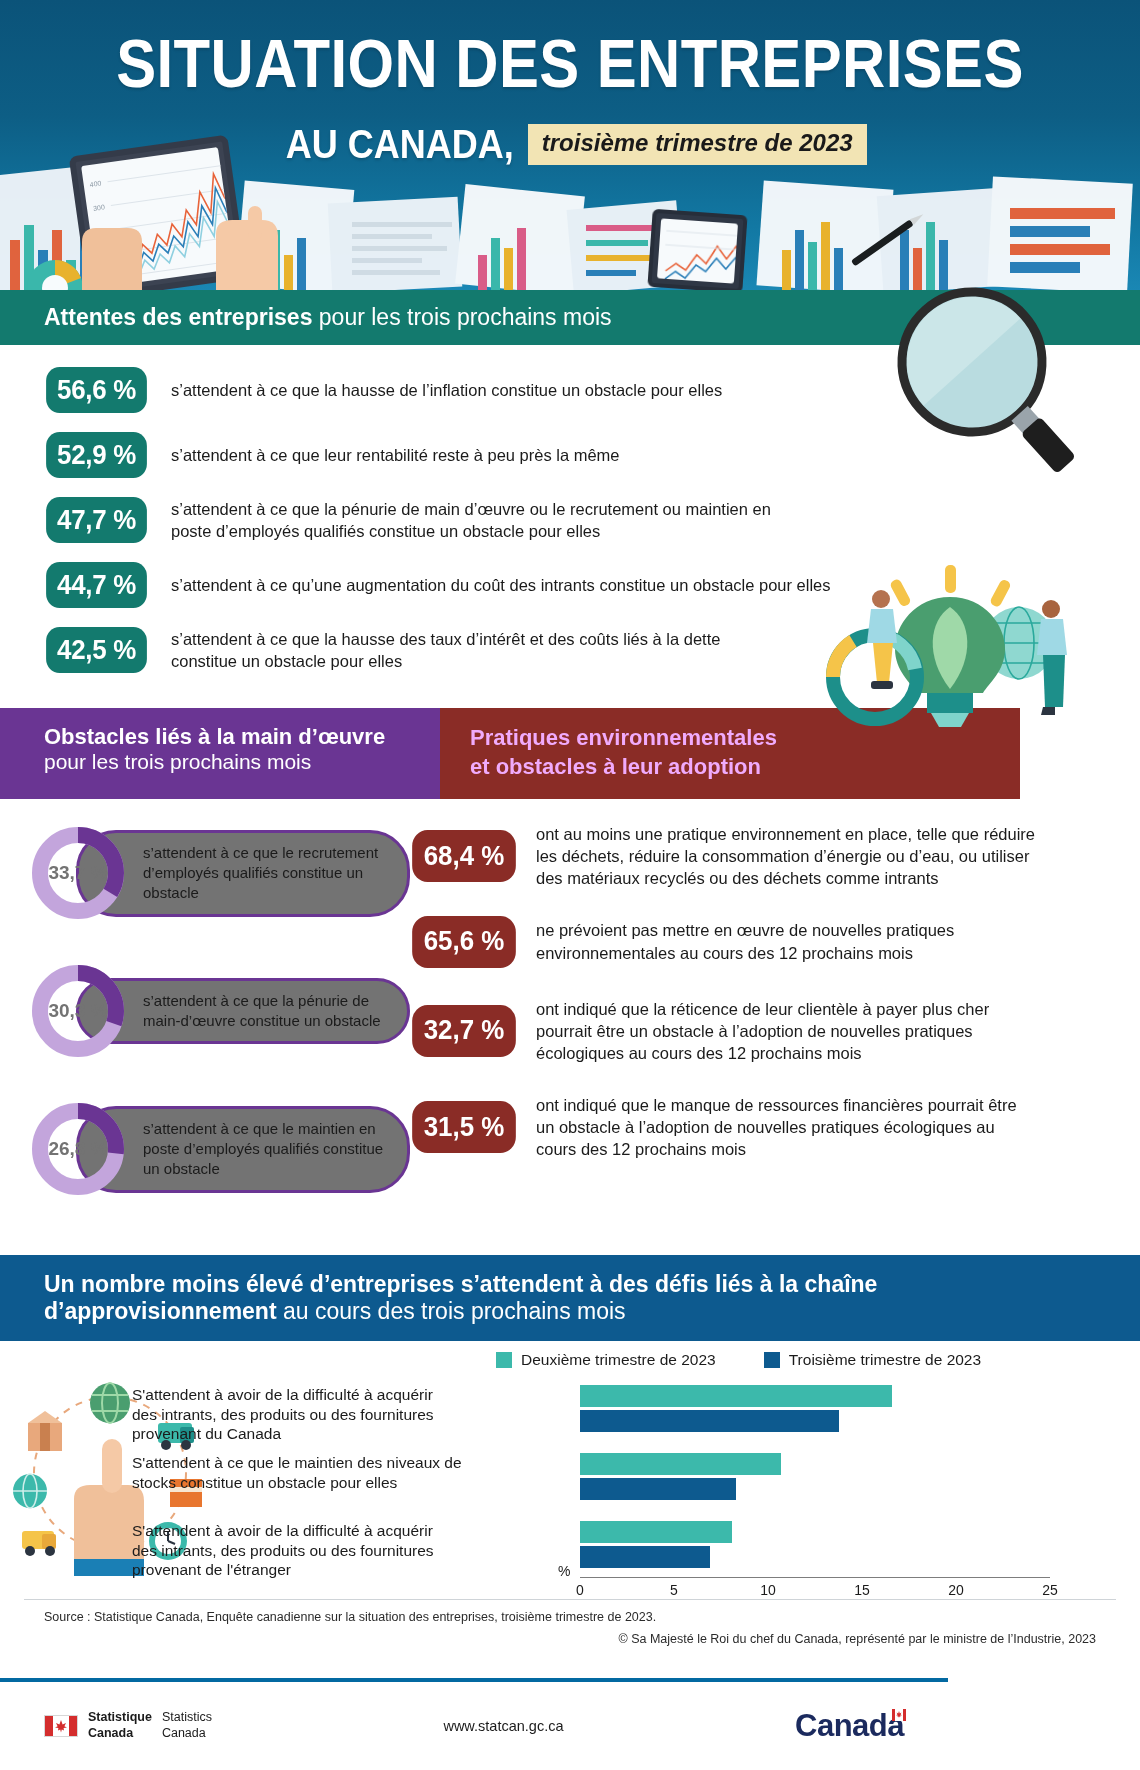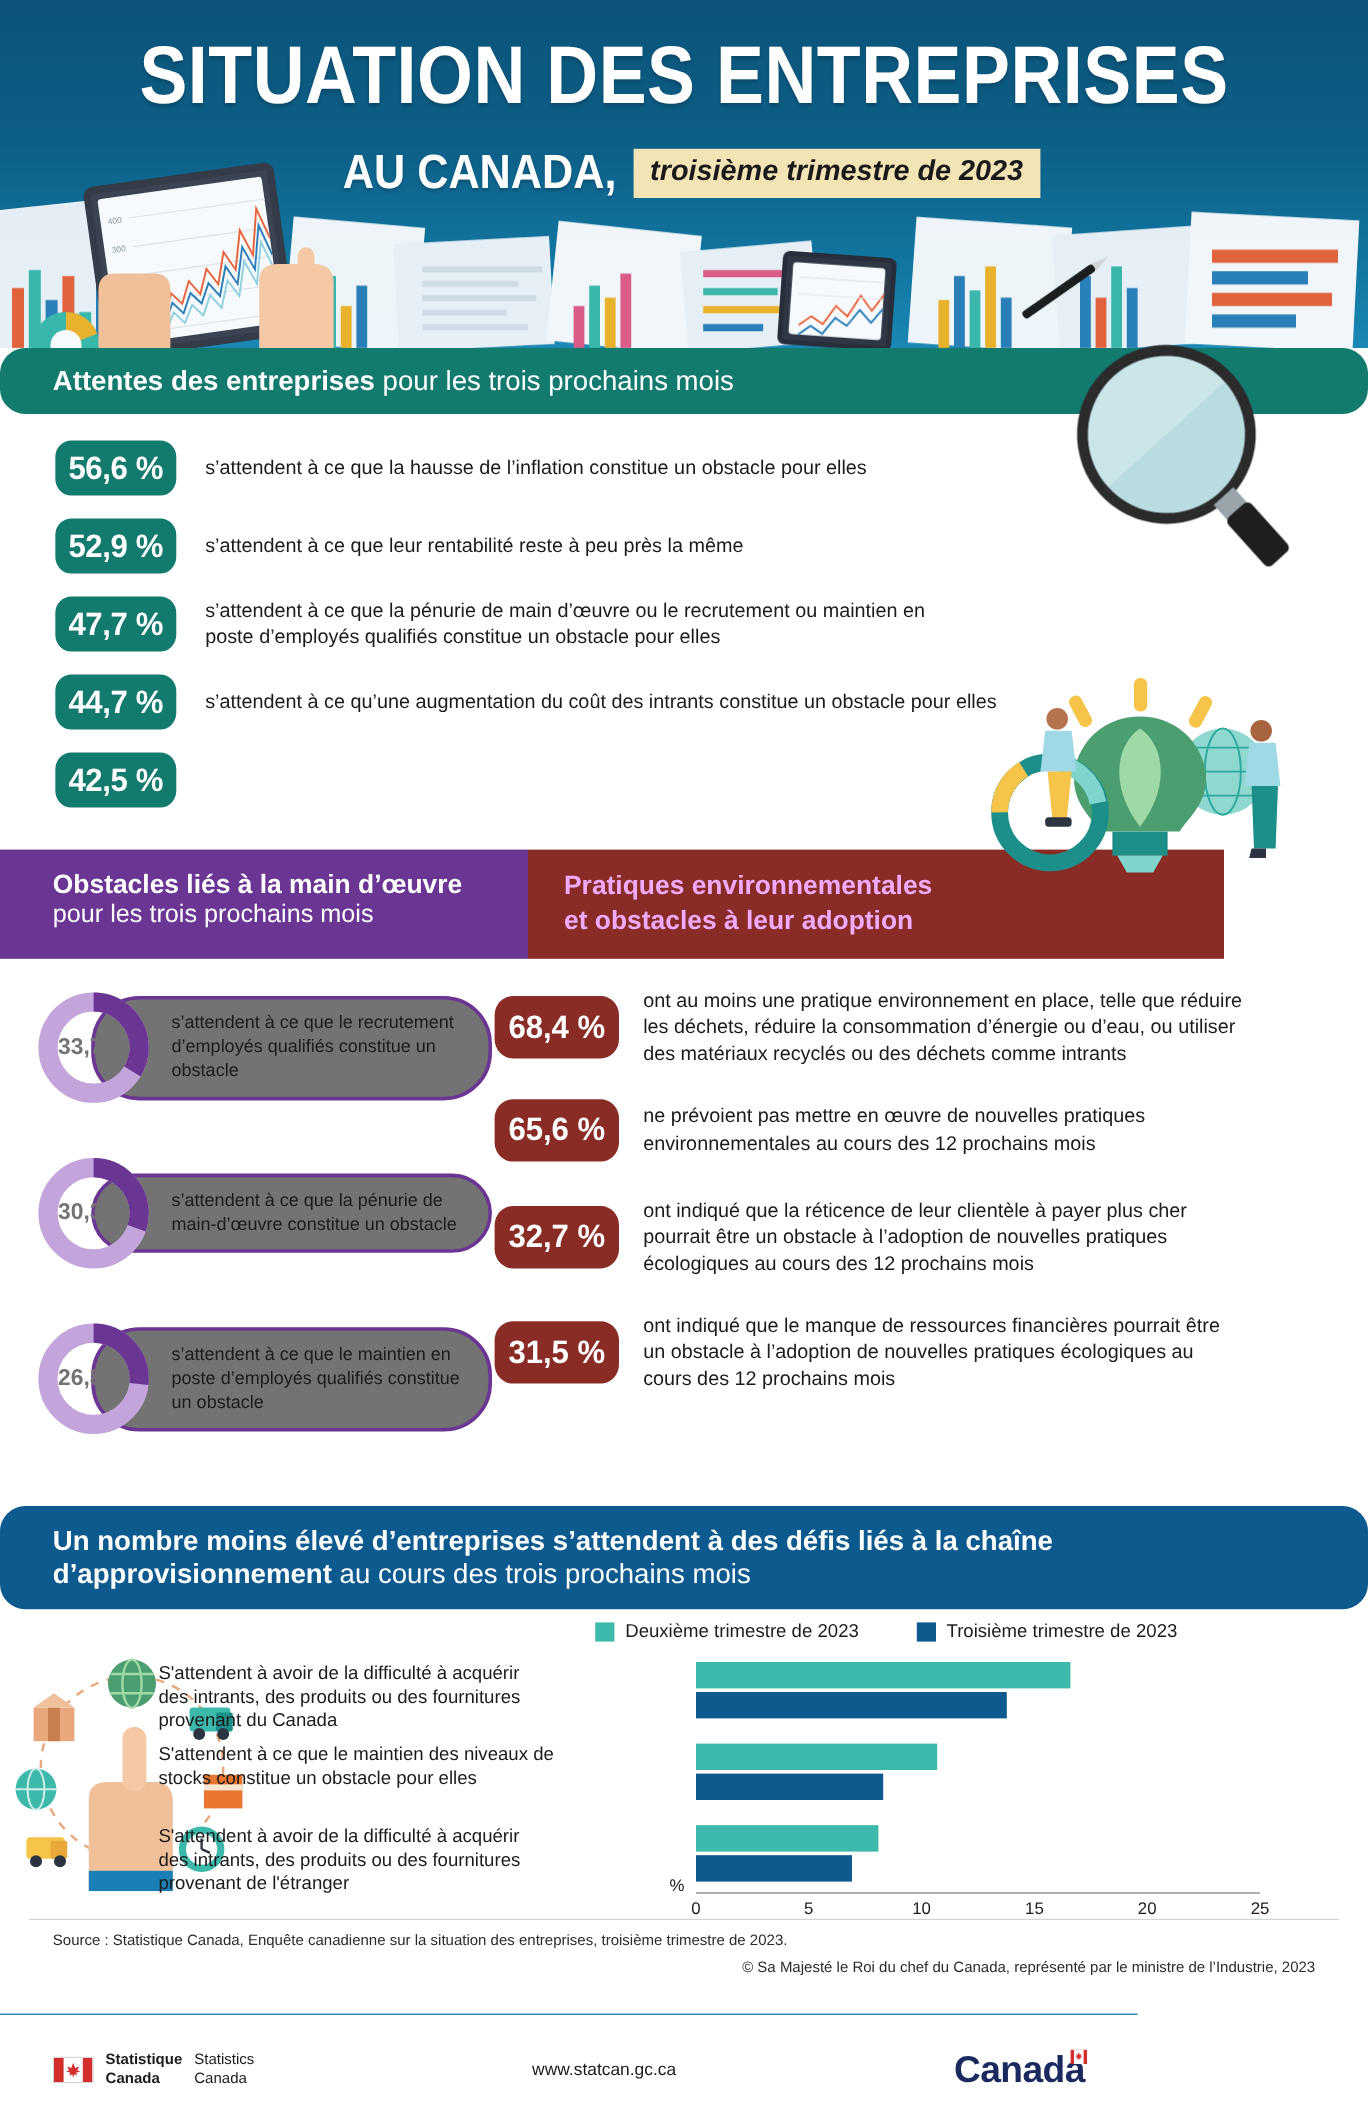--- a/index.html
+++ b/index.html
@@ -59,21 +59,20 @@
     border: 4px solid #272e3a;
   }
   .magnifier {
     position: absolute; right: 48px; top: 272px; width: 230px; height: 230px; z-index: 6;
   }
 
   
   .band {
     width: 1140px; padding: 14px 44px;
     color: #fff;
-    border-radius: 21px;
   }
   .band-teal { background: #137a6e; }
   .band-blue { background: #0d5a8f; }
   .band h2 { font-size: 23px; font-weight: bold; display: inline; }
   .band .light { font-weight: normal; }
 
   .split-band { display: flex; width: 1140px; }
   .split-purple { background: #6a3593; width: 440px; padding: 16px 44px 14px 44px; color: #fff; }
   .split-maroon { background: #8a2c26; width: 580px; padding: 16px 30px 18px 30px; color: #f0abfc; position: relative; overflow: visible;}
   .split-purple .t1 { font-size: 22px; font-weight: bold; line-height: 1.15; }
@@ -147,21 +146,21 @@
   .tick { position: absolute; top: 4px; font-size: 14px; color: #1b1b1b; transform: translateX(-50%); }
   .axis-unit { position: absolute; left: 330px; top: 178px; font-size: 14px; color:#1b1b1b; }
   .supply-icon { position:absolute; left: 10px; top: 40px; width: 210px; height: 195px; }
 
   
   .footer-rule { width: 1092px; margin: 6px auto 0 auto; border-top: 1px solid #cfd4d8; }
   .src { padding: 10px 44px 0 44px; font-size: 12.5px; color: #2b2b2b; }
   .copy { padding: 8px 44px 0 0; font-size: 12.5px; color: #2b2b2b; text-align: right; }
   .footer-bar {
     position: absolute; bottom: 0; left: 0; width: 948px; height: 92px;
-    background: #fff; border-top: 1px solid #0369a1;
+    background: #fff; border-top: 4px solid #0369a1;
     display: flex; align-items: center; padding: 0 44px;
   }
   .wordmark { display: flex; align-items: center; gap: 10px; }
   .flagbox { width: 34px; height: 22px; position: relative; background:#fff; border:1px solid #d7d7d7;}
   .wm-text { font-size: 12.5px; line-height: 1.25; color: #1b1b1b; font-weight: bold; }
   .url { flex: 1; text-align: center; font-size: 14.5px; color: #1b1b1b; }
   .canada-wm { font-size: 31px; font-weight: bold; color: #1b2a5e; position: relative; letter-spacing: -0.5px;}
   .canada-flag { position:absolute; right:-2px; top:1px; width:14px;height:12px;}
 </style>
 </head>
@@ -318,20 +317,21 @@
     <div class="expect-row">
       <div class="pill-teal">47,7 %</div>
       <div class="expect-text" style="max-width:640px">s’attendent à ce que la pénurie de main d’œuvre ou le recrutement ou maintien en poste d’employés qualifiés constitue un obstacle pour elles</div>
     </div>
     <div class="expect-row">
       <div class="pill-teal">44,7 %</div>
       <div class="expect-text">s’attendent à ce qu’une augmentation du coût des intrants constitue un obstacle pour elles</div>
     </div>
     <div class="expect-row">
       <div class="pill-teal">42,5 %</div>
+      <div class="expect-text" style="max-width:560px">s’attendent à ce que la hausse des taux d’intérêt et des coûts liés à la dette constitue un obstacle pour elles</div>
     </div>
   </div>
 
   <div class="split-band">
     <div class="split-purple">
       <div class="t1">Obstacles liés à la main d’œuvre</div>
       <div class="t2">pour les trois prochains mois</div>
     </div>
     <div class="split-maroon">
       <div class="t1">Pratiques environnementales</div>

